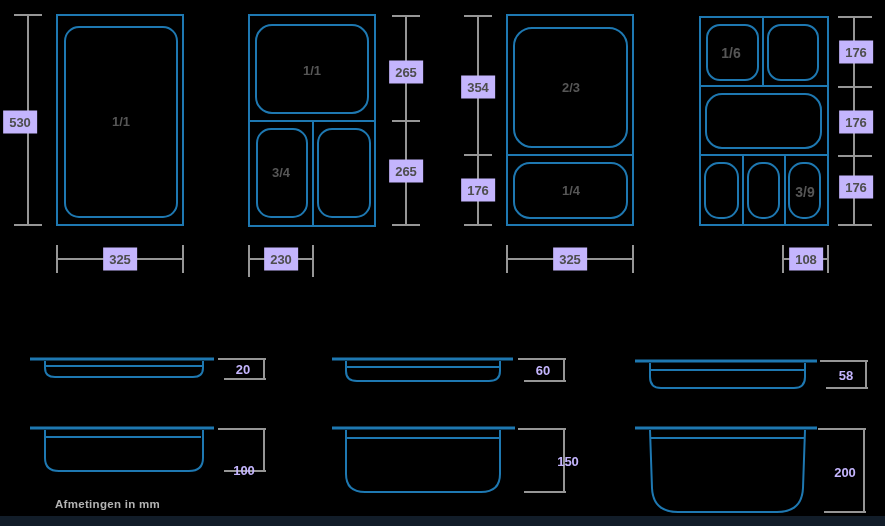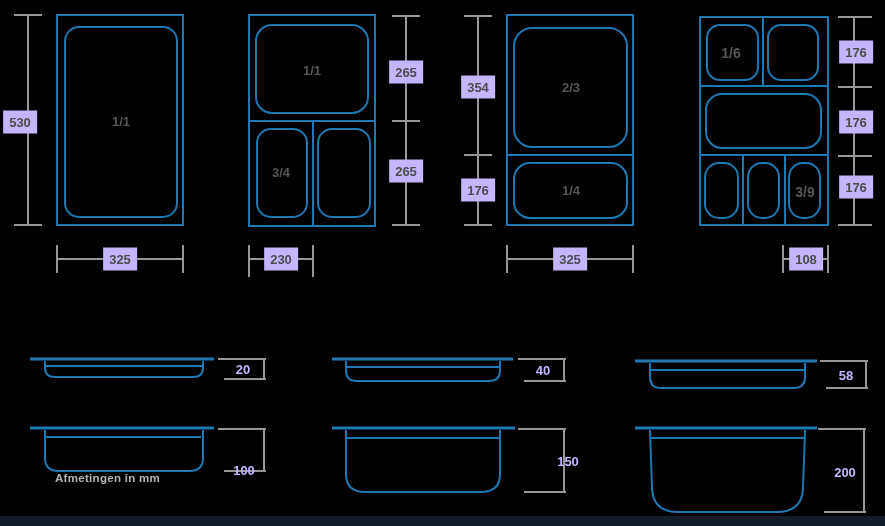--- a/index.html
+++ b/index.html
@@ -24,21 +24,21 @@
   .frac-label{
     position:absolute;transform:translate(-50%,-50%);
     color:#565656;font-size:13px;font-weight:bold;white-space:nowrap;
   }
   .frac-label.small{font-size:14px;}
   .depth-label{
     position:absolute;transform:translate(-50%,-50%);
     color:#c4b5fd;font-size:13px;font-weight:bold;white-space:nowrap;
   }
   .footer-note{
-    position:absolute;left:55px;top:472px;
+    position:absolute;left:55px;top:498px;
     color:#b4b4b4;font-size:11.5px;font-weight:bold;letter-spacing:.3px;
     white-space:nowrap;
   }
   .footer-bar{
     position:absolute;left:0;bottom:0;width:885px;height:10px;
     background:#121d29;
   }
 </style>
 </head>
 <body>
@@ -172,21 +172,21 @@
 
   <div class="frac-label" style="left:121px;top:121px">1/1</div>
   <div class="frac-label" style="left:312px;top:70px">1/1</div>
   <div class="frac-label" style="left:281px;top:172px">3/4</div>
   <div class="frac-label" style="left:571px;top:87px">2/3</div>
   <div class="frac-label" style="left:571px;top:190px">1/4</div>
   <div class="frac-label small" style="left:731px;top:53px">1/6</div>
   <div class="frac-label small" style="left:805px;top:192px">3/9</div>
 
   <div class="depth-label" style="left:243px;top:369px">20</div>
-  <div class="depth-label" style="left:543px;top:370px">40</div>
+  <div class="depth-label" style="left:543px;top:370px">60</div>
   <div class="depth-label" style="left:846px;top:375px">58</div>
   <div class="depth-label" style="left:244px;top:470px">100</div>
   <div class="depth-label" style="left:568px;top:461px">150</div>
   <div class="depth-label" style="left:845px;top:472px">200</div>
 
   <div class="footer-note">Afmetingen in mm</div>
   <div class="footer-bar"></div>
 
 </div>
 

